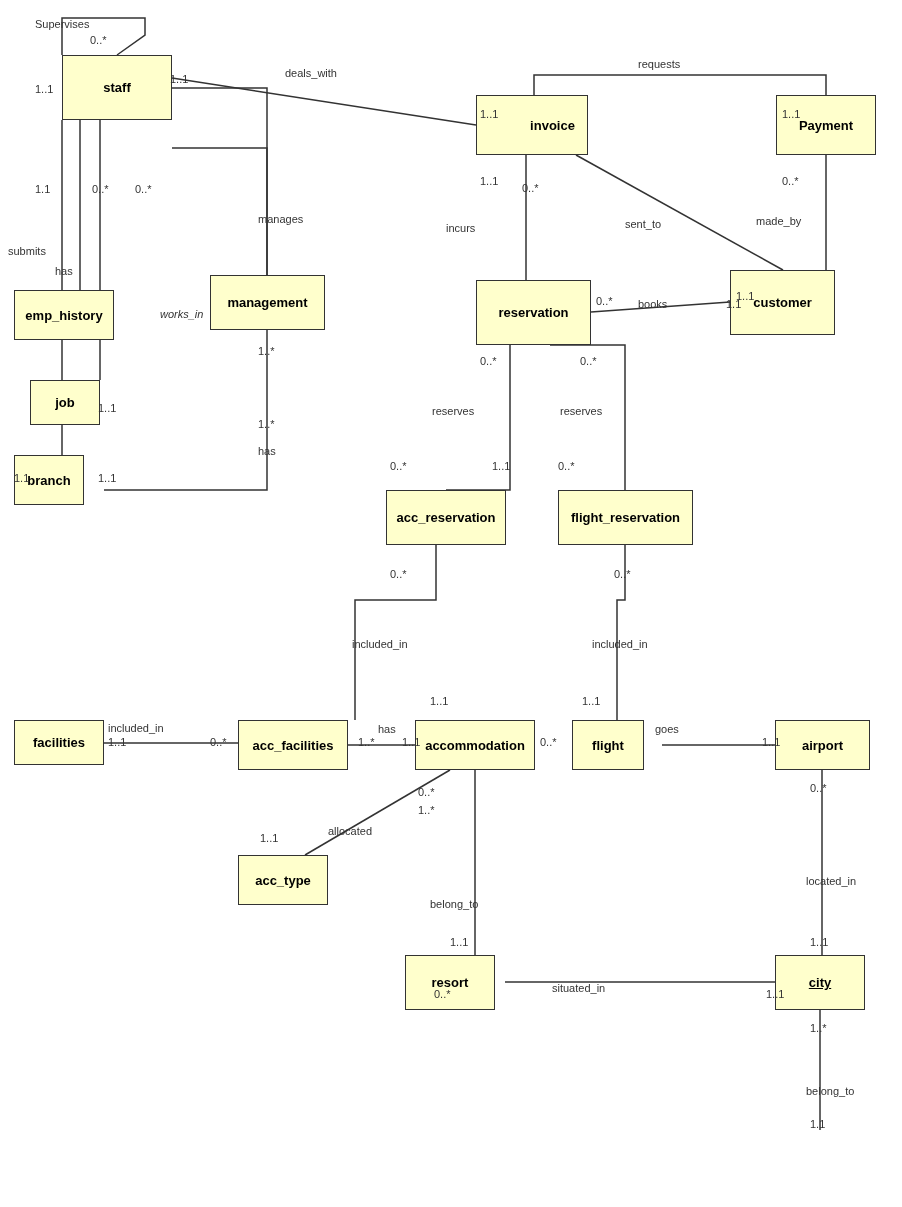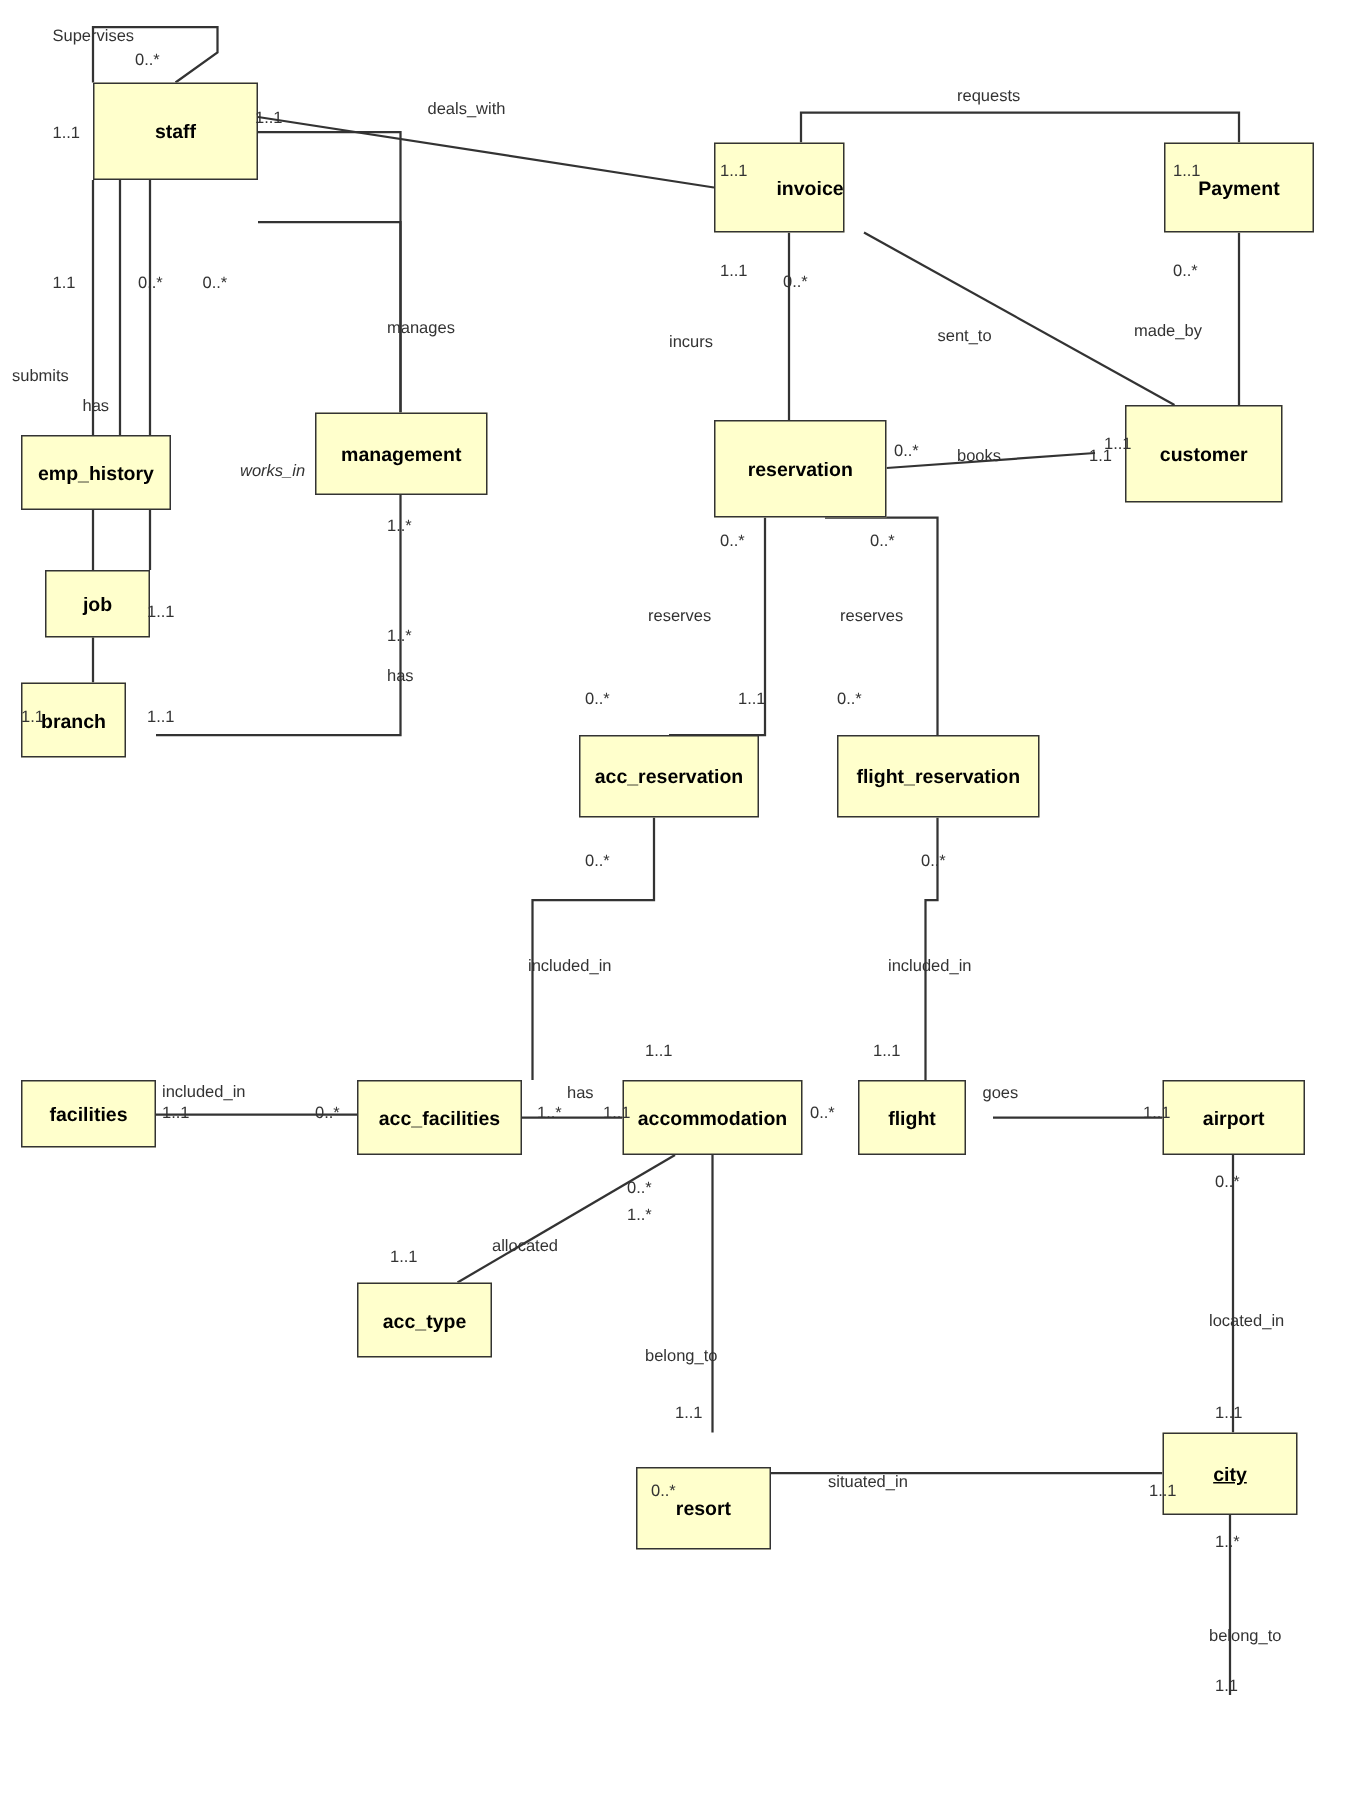--- a/index.html
+++ b/index.html
@@ -112,30 +112,30 @@
   </div>
   <div class="entity" style="left:30px;top:380px;width:70px;height:45px;">
     <span>job</span>
   </div>
   <div class="entity" style="left:14px;top:455px;width:70px;height:50px;">
     <span>branch</span>
   </div>
   <div class="entity" style="left:210px;top:275px;width:115px;height:55px;">
     <span>management</span>
   </div>
-  <div class="entity" style="left:476px;top:95px;width:87px;height:60px;padding-left:41px;">
+  <div class="entity" style="left:476px;top:95px;width:112px;height:60px;padding-left:41px;">
     <span>invoice</span>
   </div>
   <div class="entity" style="left:776px;top:95px;width:100px;height:60px;">
     <span>Payment</span>
   </div>
   <div class="entity" style="left:476px;top:280px;width:115px;height:65px;">
     <span>reservation</span>
   </div>
-  <div class="entity" style="left:750px;top:270px;width:105px;height:65px;">
+  <div class="entity" style="left:730px;top:270px;width:105px;height:65px;">
     <span>customer</span>
   </div>
   <div class="entity" style="left:386px;top:490px;width:120px;height:55px;">
     <span>acc_reservation</span>
   </div>
   <div class="entity" style="left:558px;top:490px;width:135px;height:55px;">
     <span>flight_reservation</span>
   </div>
   <div class="entity" style="left:14px;top:720px;width:90px;height:45px;">
     <span>facilities</span>
@@ -148,21 +148,21 @@
   </div>
   <div class="entity" style="left:572px;top:720px;width:72px;height:50px;">
     <span>flight</span>
   </div>
   <div class="entity" style="left:775px;top:720px;width:95px;height:50px;">
     <span>airport</span>
   </div>
   <div class="entity" style="left:238px;top:855px;width:90px;height:50px;">
     <span>acc_type</span>
   </div>
-  <div class="entity" style="left:424px;top:955px;width:90px;height:55px;margin-top:23px;">
+  <div class="entity" style="left:405px;top:955px;width:90px;height:55px;">
     <span>resort</span>
   </div>
   <div class="entity" style="left:775px;top:955px;width:90px;height:55px;text-decoration:underline;">
     <span>city</span>
   </div>
 
   <span class="label" style="left:35px;top:18px;">Supervises</span>
   <span class="label" style="left:90px;top:34px;">0..*</span>
   <span class="label" style="left:35px;top:83px;">1..1</span>
   <span class="label" style="left:135px;top:183px;">0..*</span>

